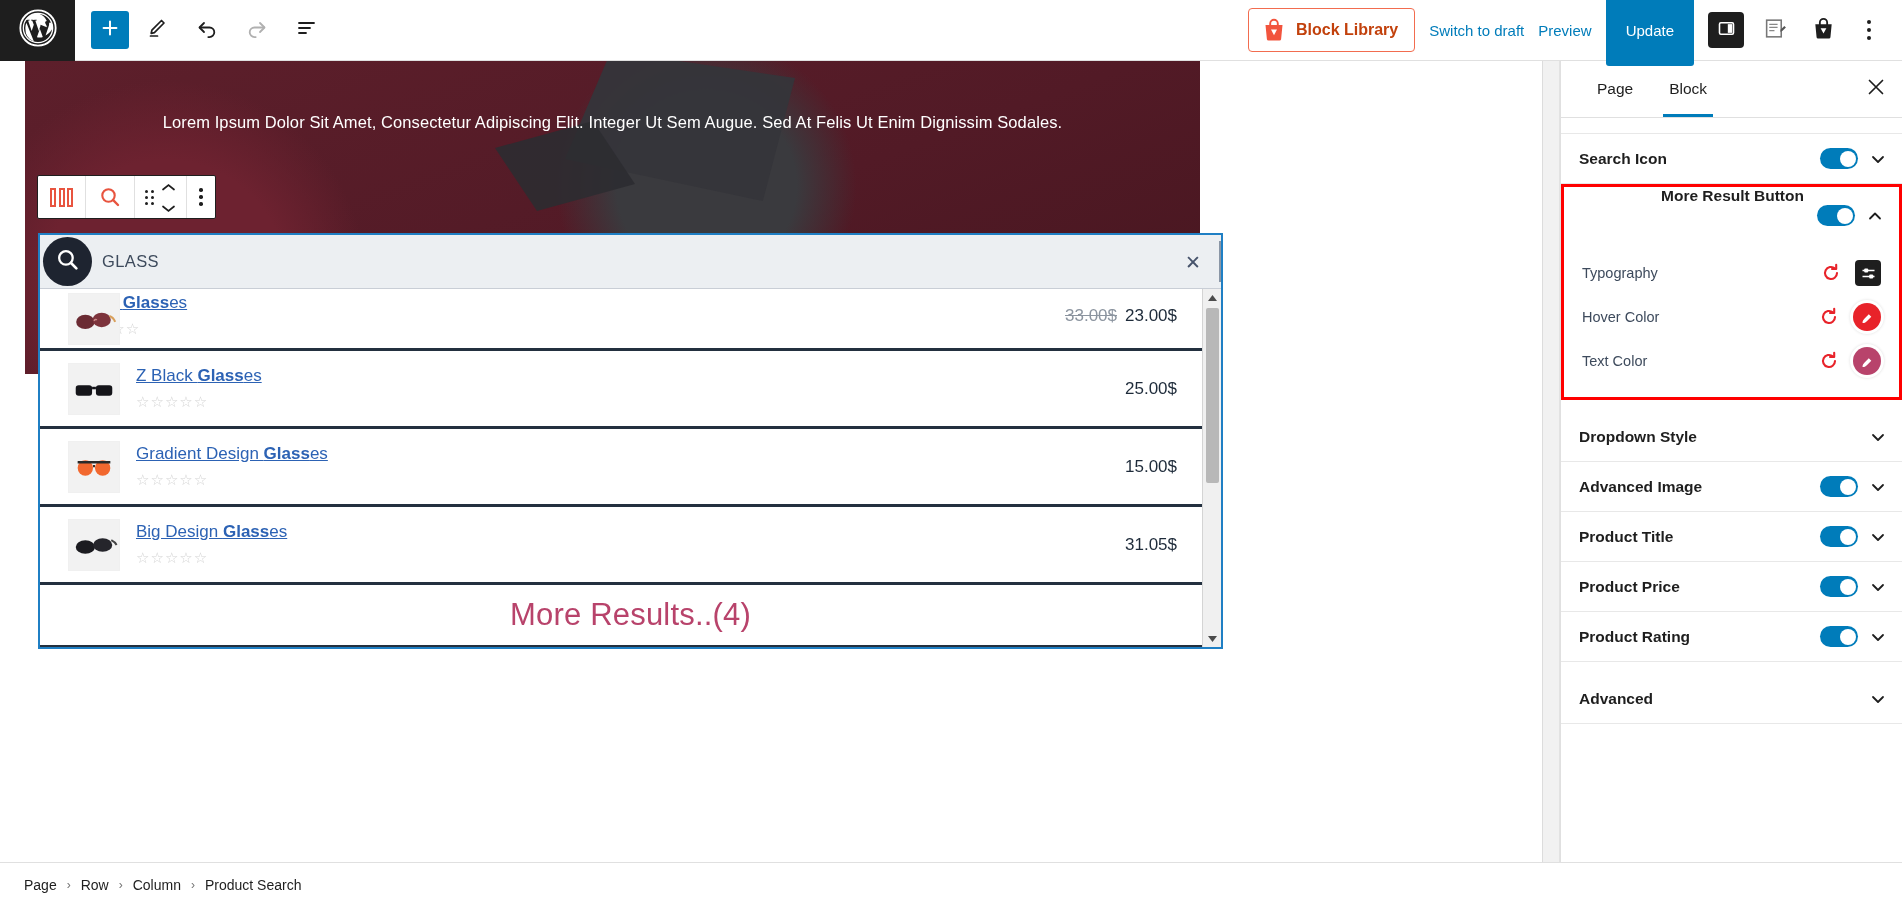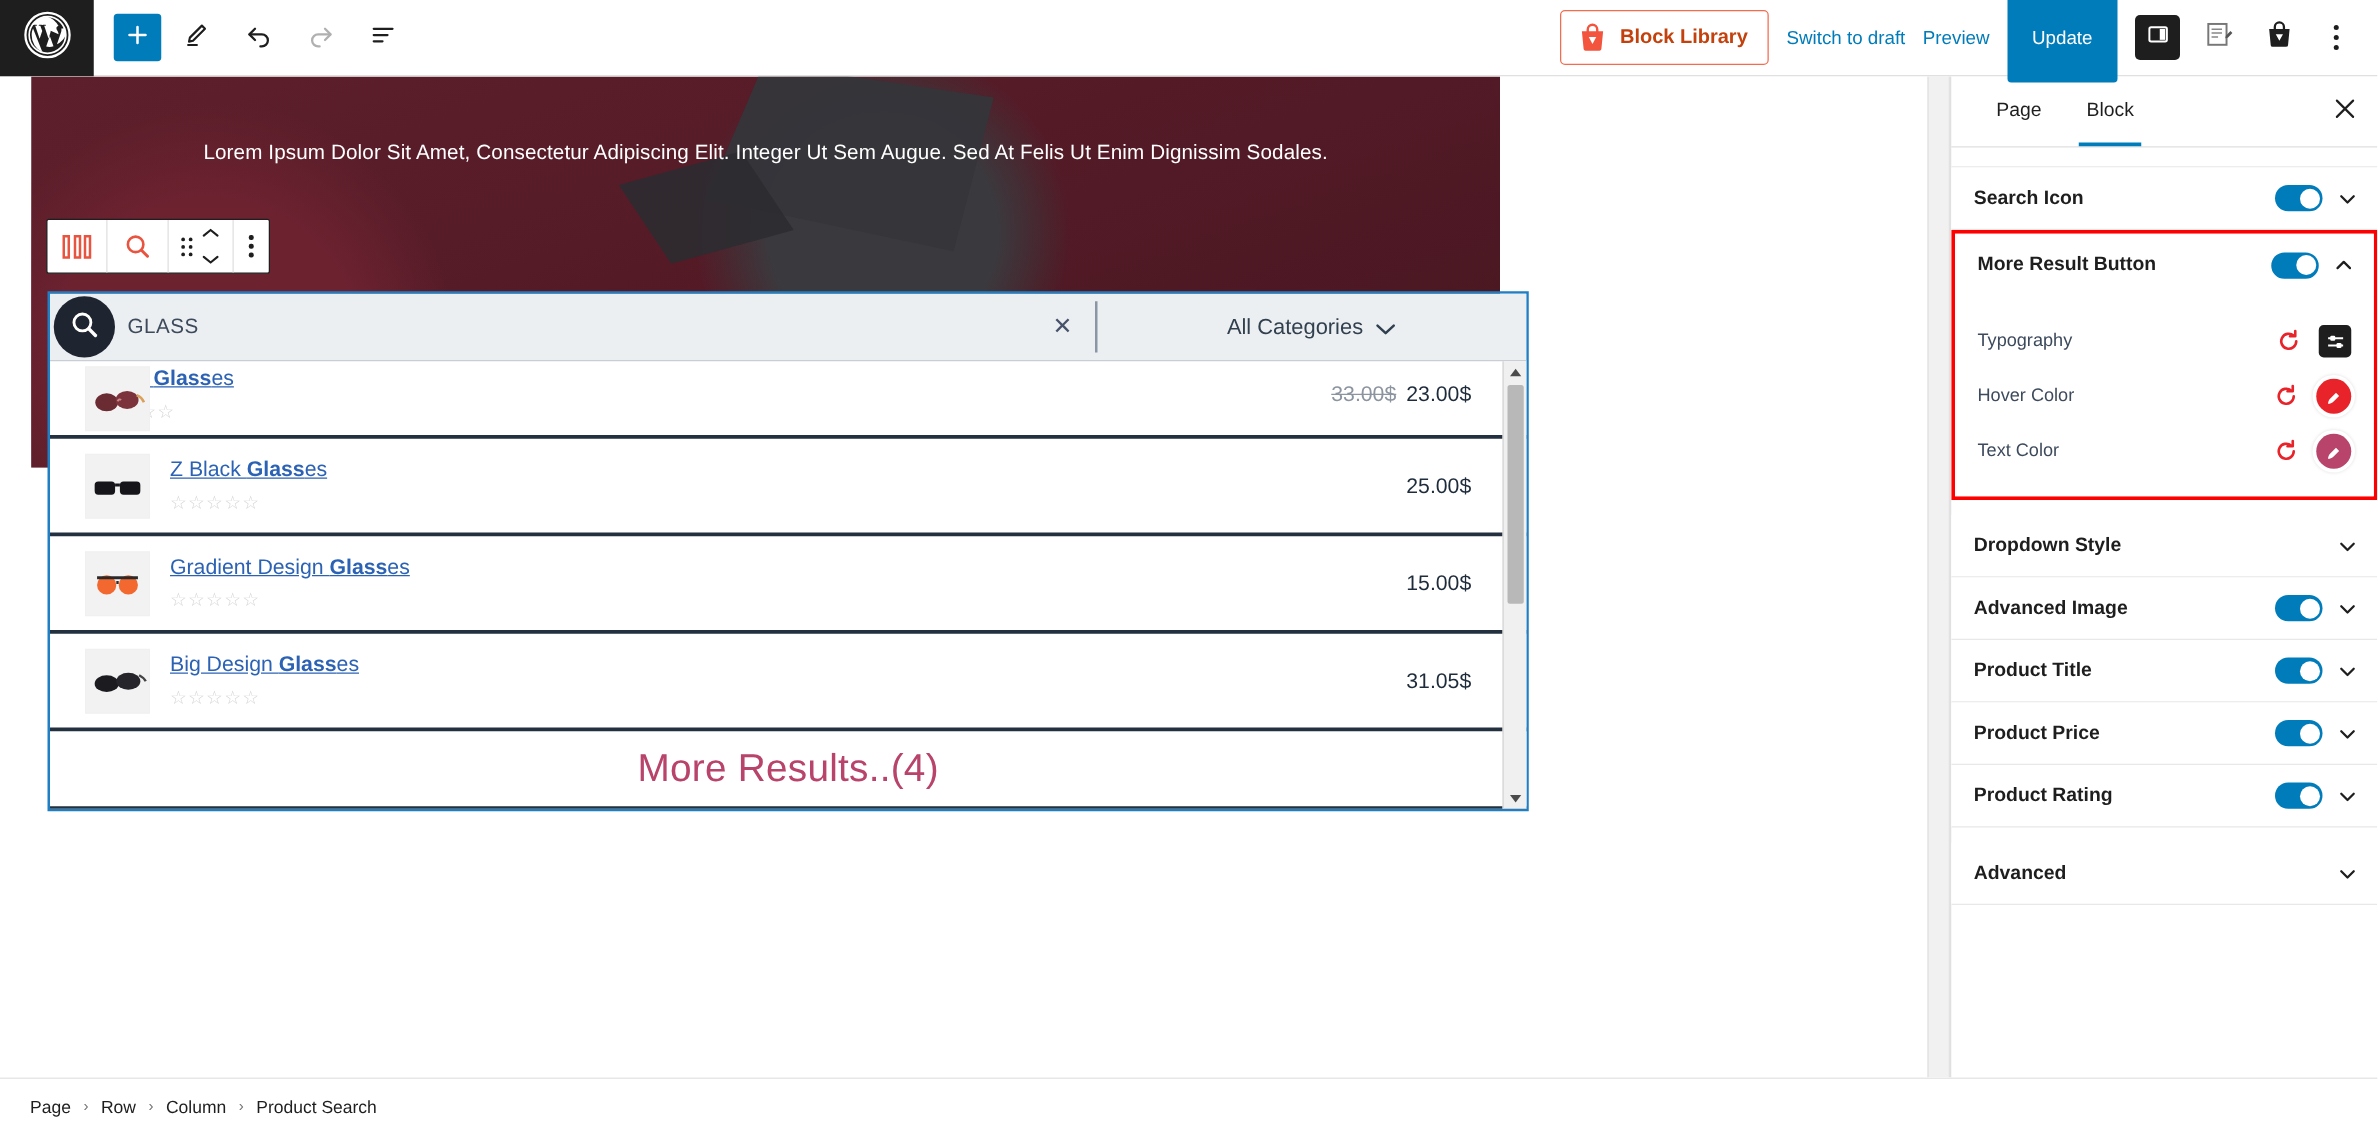--- a/index.html
+++ b/index.html
@@ -424,28 +424,20 @@
                   <circle cx="10.5" cy="10.5" r="6.5" stroke="#fff" stroke-width="2.2" fill="none"></circle>
                   <path d="M15.4 15.4 20.5 20.5" stroke="#fff" stroke-width="2.6" stroke-linecap="round"></path>
                 </svg>
             </span>
           </div>
           <div class="search-input-area">
             <span class="search-term">GLASS</span>
             <span class="clear-x">✕</span>
           </div>
           <div class="cat-divider"></div>
-          <div class="cat-select">
-            <span class="cat-label">All Categories</span>
-            <span class="chev-dn">
-              <svg viewBox="0 0 17 11">
-                  <path d="M2 2.5 8.5 8.5 15 2.5" stroke="#31404f" stroke-width="2" fill="none" stroke-linecap="round" stroke-linejoin="round"></path>
-                </svg>
-            </span>
-          </div>
         </div>
 
         <div class="results">
 
           <div class="res-row first">
             <div class="thumb">
               <svg viewBox="0 0 52 52" width="50" height="50">
                 <rect width="52" height="52" fill="#f2f2f2"></rect>
                 <ellipse cx="17" cy="29" rx="9.5" ry="7.5" fill="#6b2b33"></ellipse>
                 <ellipse cx="34" cy="27" rx="9.5" ry="7.5" fill="#7d333c"></ellipse>
@@ -576,21 +568,21 @@
             <span class="toggle"></span>
             <span class="chev">
               <svg viewBox="0 0 16 16">
                   <path d="M3 6 8 11l5-5" stroke="#1e1e1e" stroke-width="1.8" fill="none" stroke-linecap="round" stroke-linejoin="round"></path>
                 </svg>
             </span>
           </span>
         </div>
 
         <div class="hl-group" style="border-color: rgb(255, 0, 0);">
-          <div class="panel-row" style="border-bottom:none;">
+          <div class="panel-row" style="border-bottom:none;flex-direction:column;">
             <span class="p-label">More Result Button</span>
             <span class="p-right">
               <span class="toggle"></span>
               <span class="chev">
                 <svg viewBox="0 0 16 16">
                     <path d="M3 10.5 8 5.5l5 5" stroke="#1e1e1e" stroke-width="1.8" fill="none" stroke-linecap="round" stroke-linejoin="round"></path>
                   </svg>
               </span>
             </span>
           </div>

